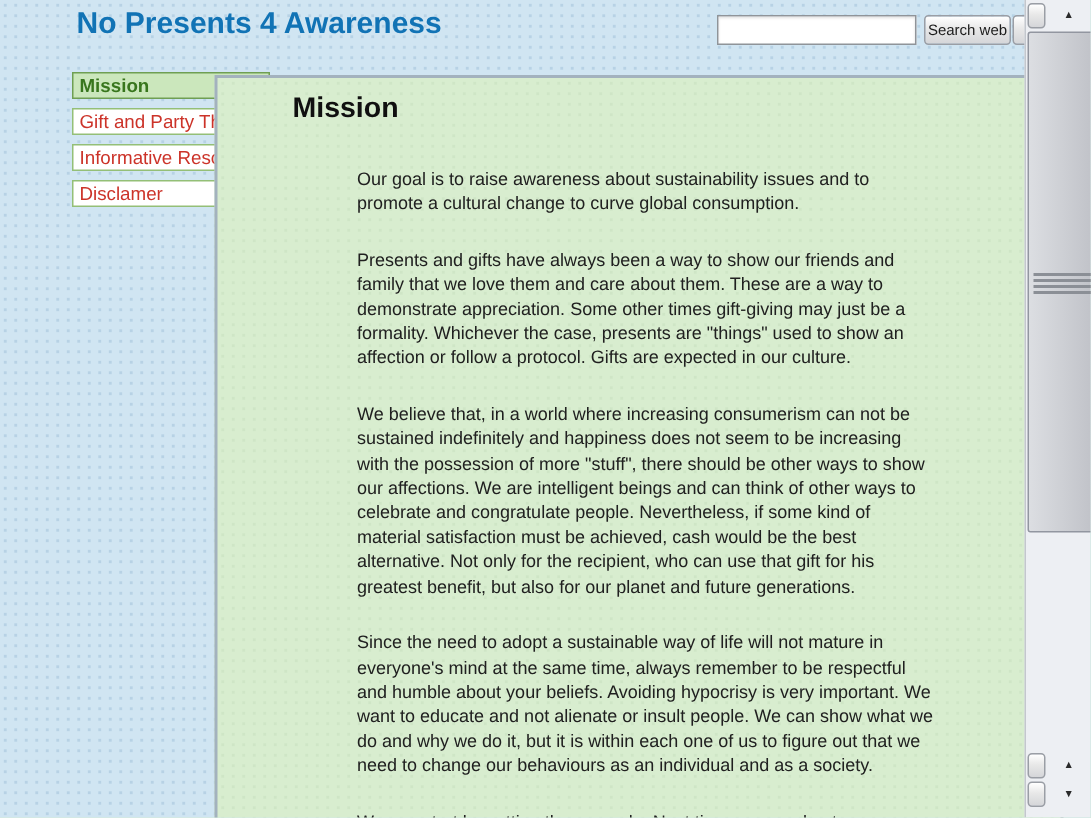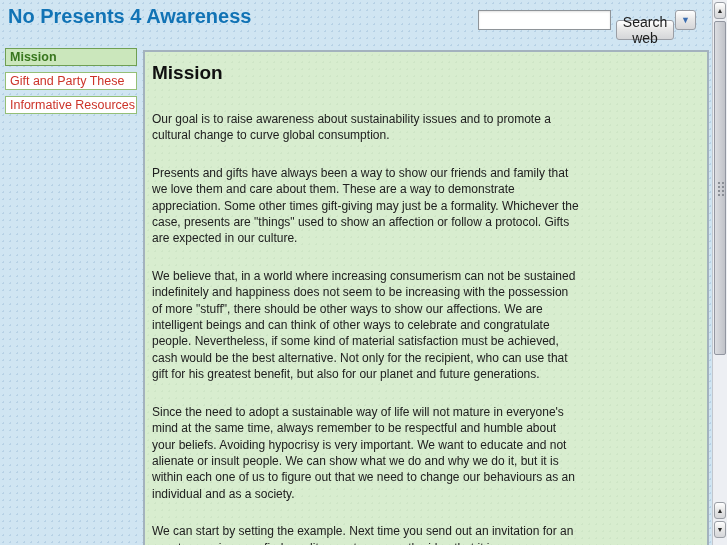--- a/index.html
+++ b/index.html
@@ -1,15 +1,15 @@
 <!DOCTYPE html>
 <html><head>
 <meta charset="utf-8">
 <style>
-  * { box-sizing: border-box; }
+  * { box-sizing: border-box; padding-left: 43px; }
   html, body { margin: 0; padding: 0; }
   body {
     width: 727px; height: 545px; overflow: hidden; position: relative;
     font-family: "Liberation Sans", sans-serif;
     background: #d0e5f2;
   }
   .page {
     position: absolute; inset: 0;
     background-color: #d0e5f2;
     background-image: radial-gradient(rgba(120,160,195,0.28) 1px, transparent 1px);
@@ -26,22 +26,22 @@
     font-size: 12px; font-family: "Liberation Sans", sans-serif;
     box-shadow: inset 0 1px 2px rgba(0,0,0,0.12);
   }
   .btn-chrome {
     background: linear-gradient(#ffffff, #e8e8e8 45%, #d5d6d9);
     border: 1px solid #9a9ea5; border-radius: 3px;
     display: flex; align-items: center; justify-content: center;
     font-family: "Liberation Sans", sans-serif; cursor: default; padding: 0;
   }
   .search-btn {
-    position: absolute; left: 616px; top: 20px; width: 58px; height: 20px;
-    font-size: 14px; color: #1c1c1c;
+    position: absolute; left: 616px; top: 10px; width: 58px; height: 20px;
+    font-size: 10px; color: #1c1c1c;
   }
   .search-drop {
     position: absolute; left: 675px; top: 10px; width: 21px; height: 20px;
   }
   .drop-glyph { font-size: 9px; color: #3a6cb0; line-height: 1; }
   
   .sidebar { position: absolute; left: 5px; top: 48px; width: 132px; }
   .nav-btn {
     display: block; width: 132px; height: 18px; margin-bottom: 6px;
     padding: 1px 4px 0 4px; font-size: 12.5px; line-height: 15px;
@@ -102,20 +102,21 @@
   <input class="search-input" type="text" value="" style="">
   <button class="btn-chrome search-btn">Search web</button>
   <button class="btn-chrome search-drop">
     <span class="drop-glyph">▼</span>
   </button>
 
   <nav class="sidebar">
     <a class="nav-btn active">Mission</a>
     <a class="nav-btn">Gift and Party These</a>
     <a class="nav-btn">Informative Resources</a>
+    <a class="nav-btn">Disclamer</a>
   </nav>
 
   <main class="content">
     <h2>Mission</h2>
     <div class="paras">
       <p>Our goal is to raise awareness about sustainability issues and to promote a cultural change to curve global consumption.</p>
       <p>Presents and gifts have always been a way to show our friends and family that we love them and care about them. These are a way to demonstrate appreciation. Some other times gift-giving may just be a formality. Whichever the case, presents are "things" used to show an affection or follow a protocol. Gifts are expected in our culture.</p>
       <p>We believe that, in a world where increasing consumerism can not be sustained indefinitely and happiness does not seem to be increasing with the possession of more "stuff",  there should be other ways to show our affections. We are intelligent beings and can think of other ways to celebrate and congratulate people. Nevertheless, if some kind of material satisfaction must be achieved, cash would be the best alternative. Not only for the recipient, who can use that gift for his greatest benefit, but also for our planet and future generations.</p>
       <p>Since the need to adopt a sustainable way of life will not mature in everyone's mind at the same time, always remember to be respectful and humble about your beliefs. Avoiding hypocrisy is very important. We want to educate and not alienate or insult people. We can show what we do and why we do it, but it is within each one of us to figure out that we need to change our behaviours as an individual and as a society.</p>
       <p>We can start by setting the example. Next time you send out an invitation for an event or anniversary find a polite way to convey the idea that it is your</p>

